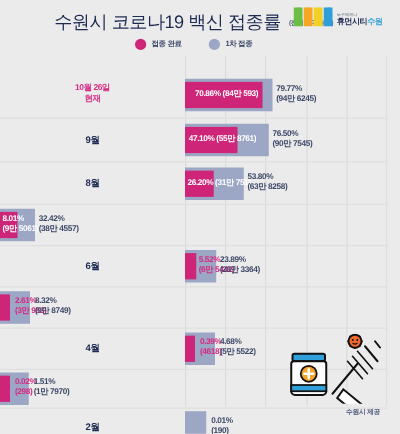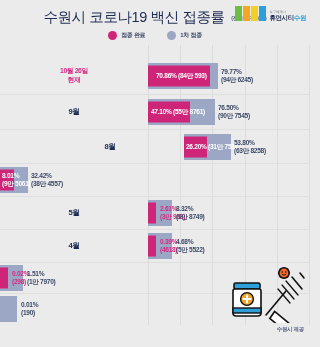--- a/index.html
+++ b/index.html
@@ -235,21 +235,21 @@
         <div class="bar-first" style="width:67px;"></div>
         <div class="bar-done" style="width:42px;"></div>
         <div class="val done-in" style="left:3px;">47.10% (55만 8761)</div>
         <div class="val first-out" style="left:70px;">
           <span>76.50%</span><br>
           <span>(90만 7545)</span>
         </div>
       </div>
     </div>
 
-    <div class="row" style="height:34px;padding-left:36px;">
+    <div class="row" style="height:34px;">
       <div class="row-label">8월</div>
       <div class="bars">
         <div class="bar-first" style="width:47px;"></div>
         <div class="bar-done" style="width:23px;"></div>
         <div class="val done-in" style="left:2px;">26.20% (31만 751)</div>
         <div class="val first-out" style="left:50px;">
           <span>53.80%</span><br>
           <span>(63만 8258)</span>
         </div>
       </div>
@@ -263,23 +263,37 @@
           <span>8.01%</span><br>
           <span>(9만 5061)</span>
         </div>
         <div class="val first-out" style="left:31px;">
           <span>32.42%</span><br>
           <span>(38만 4557)</span>
         </div>
       </div>
     </div>
 
-
     <div class="row" style="height:33px;">
-      <div class="row-label">5월</div>
+      <div class="row-label">6월</div>
+      <div class="bars">
+        <div class="bar-first" style="width:25px;"></div>
+        <div class="bar-done" style="width:9px;"></div>
+        <div class="val done-out" style="left:11px;">
+          <span>5.52%</span><br>
+          <span>(6만 5442)</span>
+        </div>
+        <div class="val first-out" style="left:28px;">
+          <span>23.89%</span><br>
+          <span>(28만 3364)</span>
+        </div>
+      </div>
+    </div>
+
+    <div class="row" style="height:33px;">
       <div class="bars">
         <div class="bar-first" style="width:24px;"></div>
         <div class="bar-done" style="width:8px;"></div>
         <div class="val done-out" style="left:12px;">
           <span>2.61%</span><br>
           <span>(3만 983)</span>
         </div>
         <div class="val first-out" style="left:28px;">
           <span>8.32%</span><br>
           <span>(9만 8749)</span>
@@ -312,20 +326,21 @@
           <span>(298)</span>
         </div>
         <div class="val first-out" style="left:27px;">
           <span>1.51%</span><br>
           <span>(1만 7970)</span>
         </div>
       </div>
     </div>
 
     <div class="row" style="height:30px;">
+      <div class="row-label">2월</div>
       <div class="bars">
         <div class="bar-first" style="width:17px;"></div>
         <div class="val first-out" style="left:21px;">
           <span>0.01%</span><br>
           <span>(190)</span>
         </div>
       </div>
     </div>
 
   </div>

